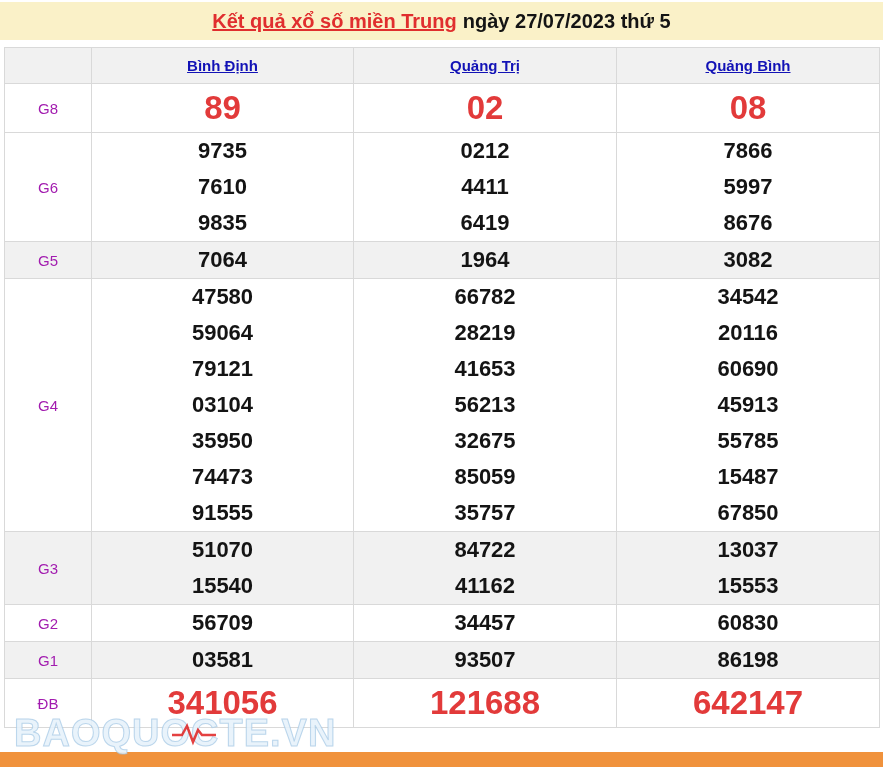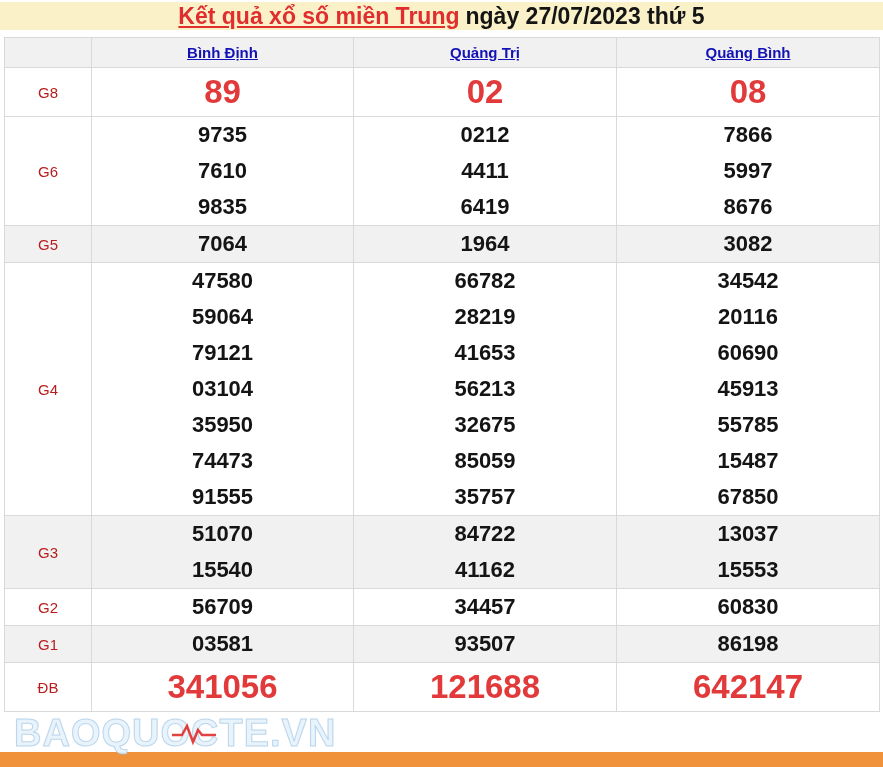--- a/index.html
+++ b/index.html
@@ -7,26 +7,26 @@
   body {
     width: 883px; height: 767px;
     position: relative;
     background: #ffffff;
     font-family: "Liberation Sans", sans-serif;
     overflow: hidden;
   }
 
   .title-bar {
     margin-top: 2px;
-    height: 28px;
+    height: 38px;
     background: var(--title-bg, #faf1c8);
     display: flex;
     align-items: center;
     justify-content: center;
-    font-size: 23px;
+    font-size: 20px;
     font-weight: bold;
     white-space: nowrap;
   }
   .title-bar a {
     color: var(--accent-red, #e02e2e);
     text-decoration: underline;
     cursor: pointer;
   }
   .title-bar .title-date {
     color: #141414;
@@ -38,33 +38,33 @@
     table-layout: fixed;
     width: 875px;
     margin: 7px 4px 0 4px;
   }
   table.results th, table.results td {
     border: 1px solid var(--border, #d9d9d9);
     text-align: center;
     vertical-align: middle;
     padding: 0;
   }
-  thead tr { background: var(--row-alt-bg, #f1f1f1); height: 30px; }
+  thead tr { background: var(--row-alt-bg, #f1f1f1); height: 36px; }
   thead a {
     color: var(--link-blue, #1212b6);
     font-size: 15px;
     font-weight: bold;
     text-decoration: underline;
     cursor: pointer;
   }
 
   td.label-cell {
     font-size: 15px;
     font-weight: 400;
-    color: #b91c1c;
+    color: #a21caf;
   }
   .num {
     font-size: 22px;
     font-weight: bold;
     color: var(--number-black, #141414);
     line-height: 36px;
   }
   tr.alt { background: var(--row-alt-bg, #f1f1f1); }
   tr.big .num {
     font-size: 33px;

